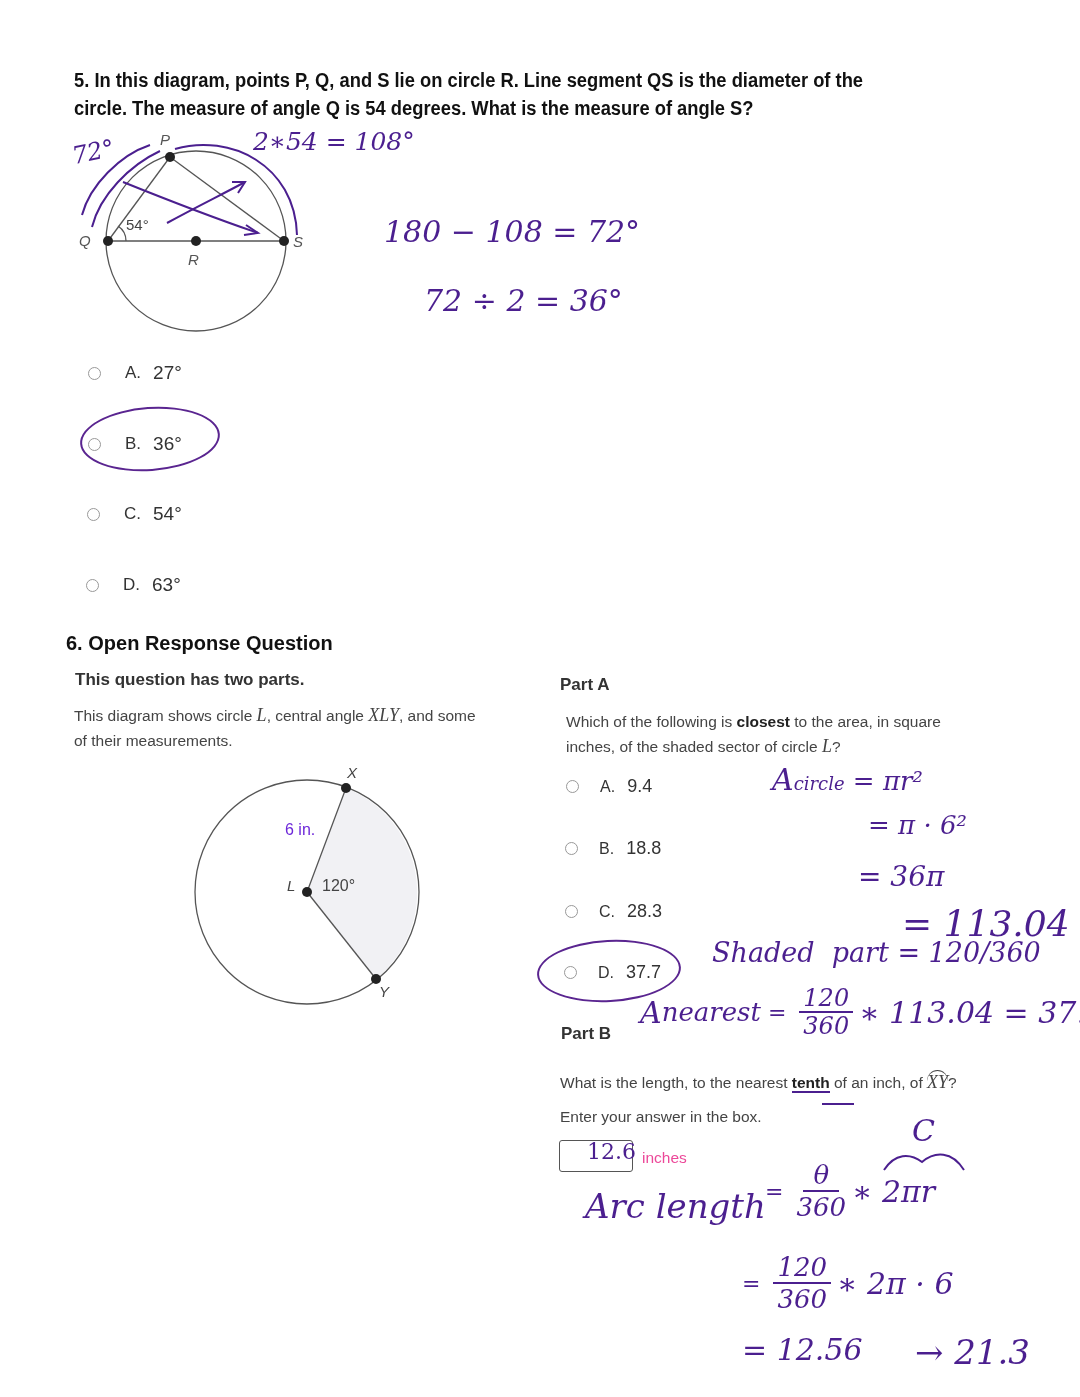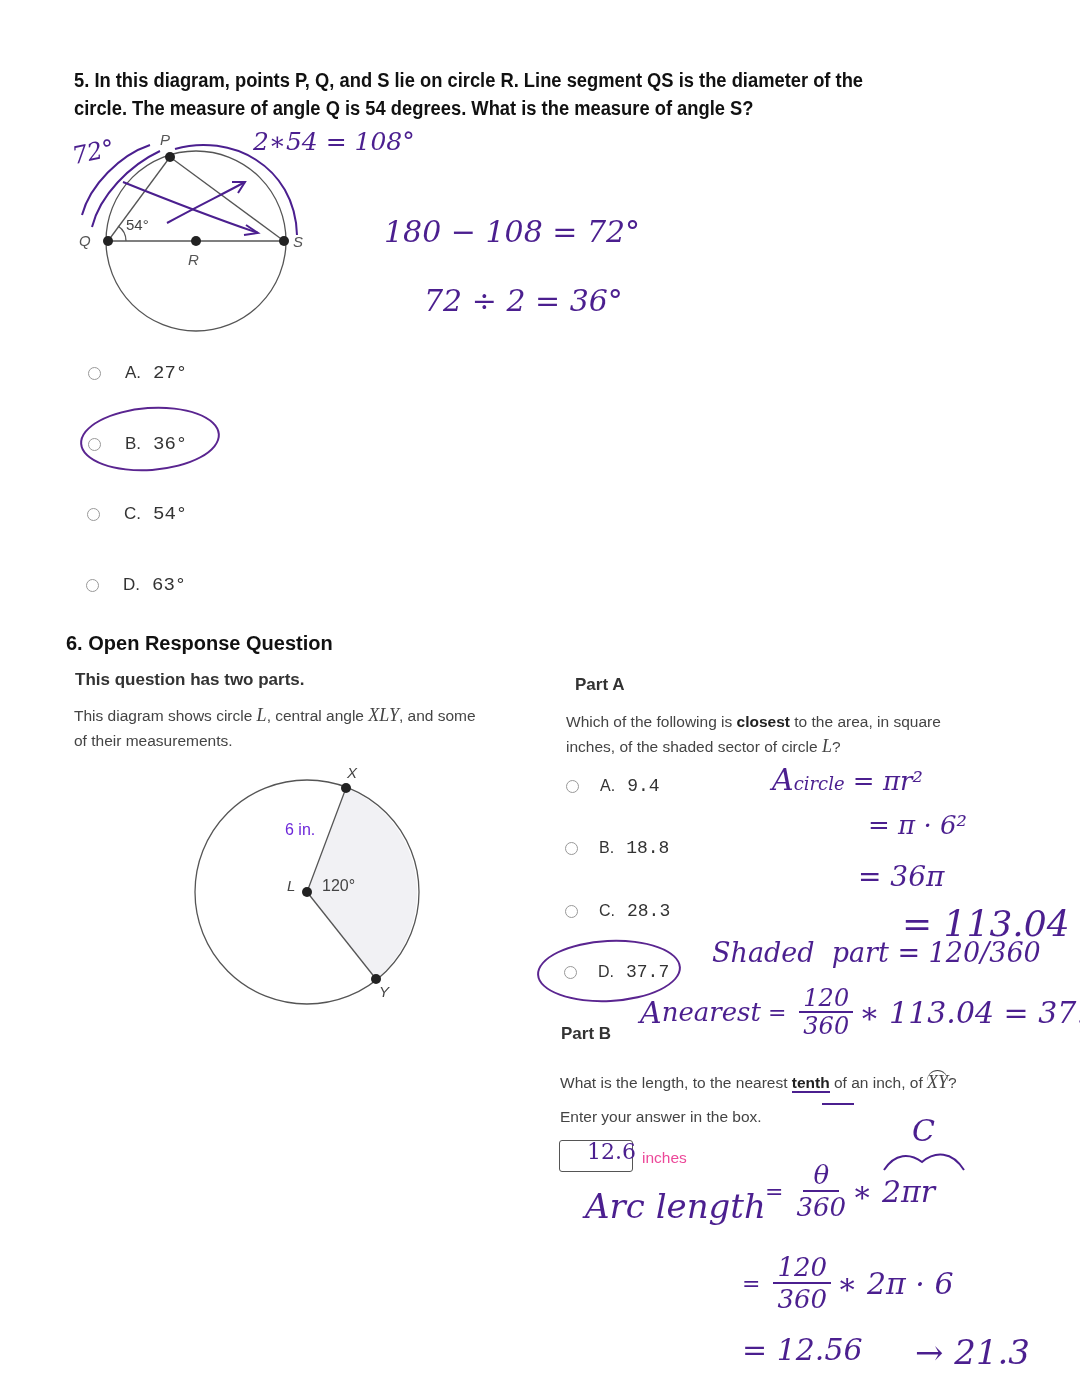--- a/index.html
+++ b/index.html
@@ -4,21 +4,21 @@
 <style>
   html, body { margin:0; padding:0; background:#fff; }
   body { width:1080px; height:1397px; position:relative; overflow:hidden;
          font-family:"Liberation Sans", sans-serif; color:#222; }
   .abs { position:absolute; }
   .q5-title { left:74px; top:66px; width:930px; font-size:19.5px; font-weight:bold; line-height:28px; color:#111; transform:scaleX(0.94); transform-origin:left top; }
   .hand { font-family:"DejaVu Serif", serif; font-style:italic; color:#4b1f8f; }
   .choice { display:flex; align-items:center; }
   .radio { width:13px; height:13px; border:1.5px solid #999; border-radius:50%; box-sizing:border-box; background:#fff; }
   .choice-letter { font-family:"Liberation Sans", sans-serif; color:#333; font-size:17px; margin-left:24px; }
-  .choice-val { font-family:Liberation Mono, monospace; color:#333; font-size:19px; margin-left:12px; }
+  .choice-val { font-family:Liberation Sans, sans-serif; color:#333; font-size:19px; margin-left:12px; }
   .ring { border:2px solid #5a2590; border-radius:50%; }
   .q6-title { left:66px; top:632px; font-size:20px; font-weight:bold; color:#111; }
   .sub-bold { font-weight:bold; color:#333; font-size:17px; }
   .body-txt { color:#444; font-size:15.5px; line-height:25px; }
   .math { font-family:"Liberation Serif", serif; font-style:italic; font-size:18px; }
   .answer-box { border:1.5px solid #555; border-radius:3px; width:74px; height:32px; box-sizing:border-box; }
 </style>
 </head>
 <body>
 
@@ -94,21 +94,21 @@
   <circle cx="166" cy="28" r="5" fill="#222"></circle>
   <circle cx="127" cy="132" r="5" fill="#222"></circle>
   <circle cx="196" cy="219" r="5" fill="#222"></circle>
 </svg>
 <div class="abs" style="left:347px;top:764px;font-size:15px;font-style:italic;color:#444">X</div>
 <div class="abs" style="left:379px;top:983px;font-size:15px;font-style:italic;color:#444">Y</div>
 <div class="abs" style="left:287px;top:877px;font-size:15px;font-style:italic;color:#444">L</div>
 <div class="abs" style="left:285px;top:821px;font-size:16px;color:#6d28d9">6 in.</div>
 <div class="abs" style="left:322px;top:877px;font-size:16px;color:#444">120°</div>
 
-<div class="abs sub-bold" style="left:575px;top:675px">Part A</div>
+<div class="abs sub-bold" style="left:560px;top:675px">Part A</div>
 <div class="abs body-txt" style="left:566px;top:709px;width:440px">
   <span>Which of the following is </span><b style="color:#222">closest</b><span> to the area, in square</span><br>
   <span>inches, of the shaded sector of circle </span><span class="math">L</span><span>?</span>
 </div>
 
 <div class="abs choice" style="left:566px;top:776px">
   <span class="radio"></span>
   <span class="choice-letter" style="margin-left:21px;font-size:16px">A.</span>
   <span class="choice-val" style="font-size:18px">9.4</span>
 </div>

